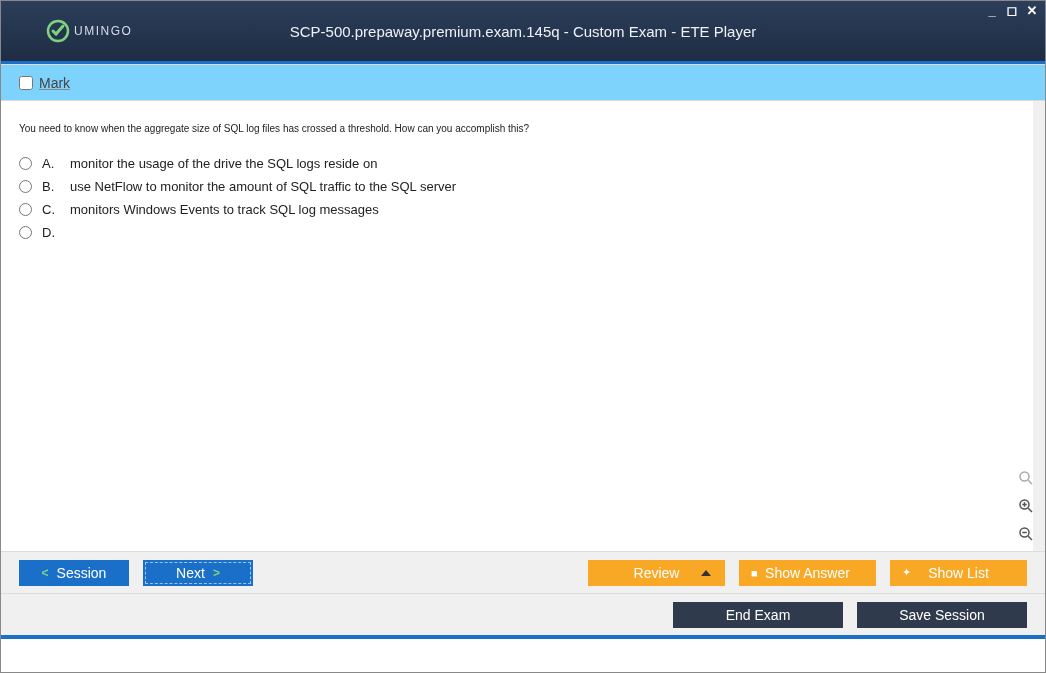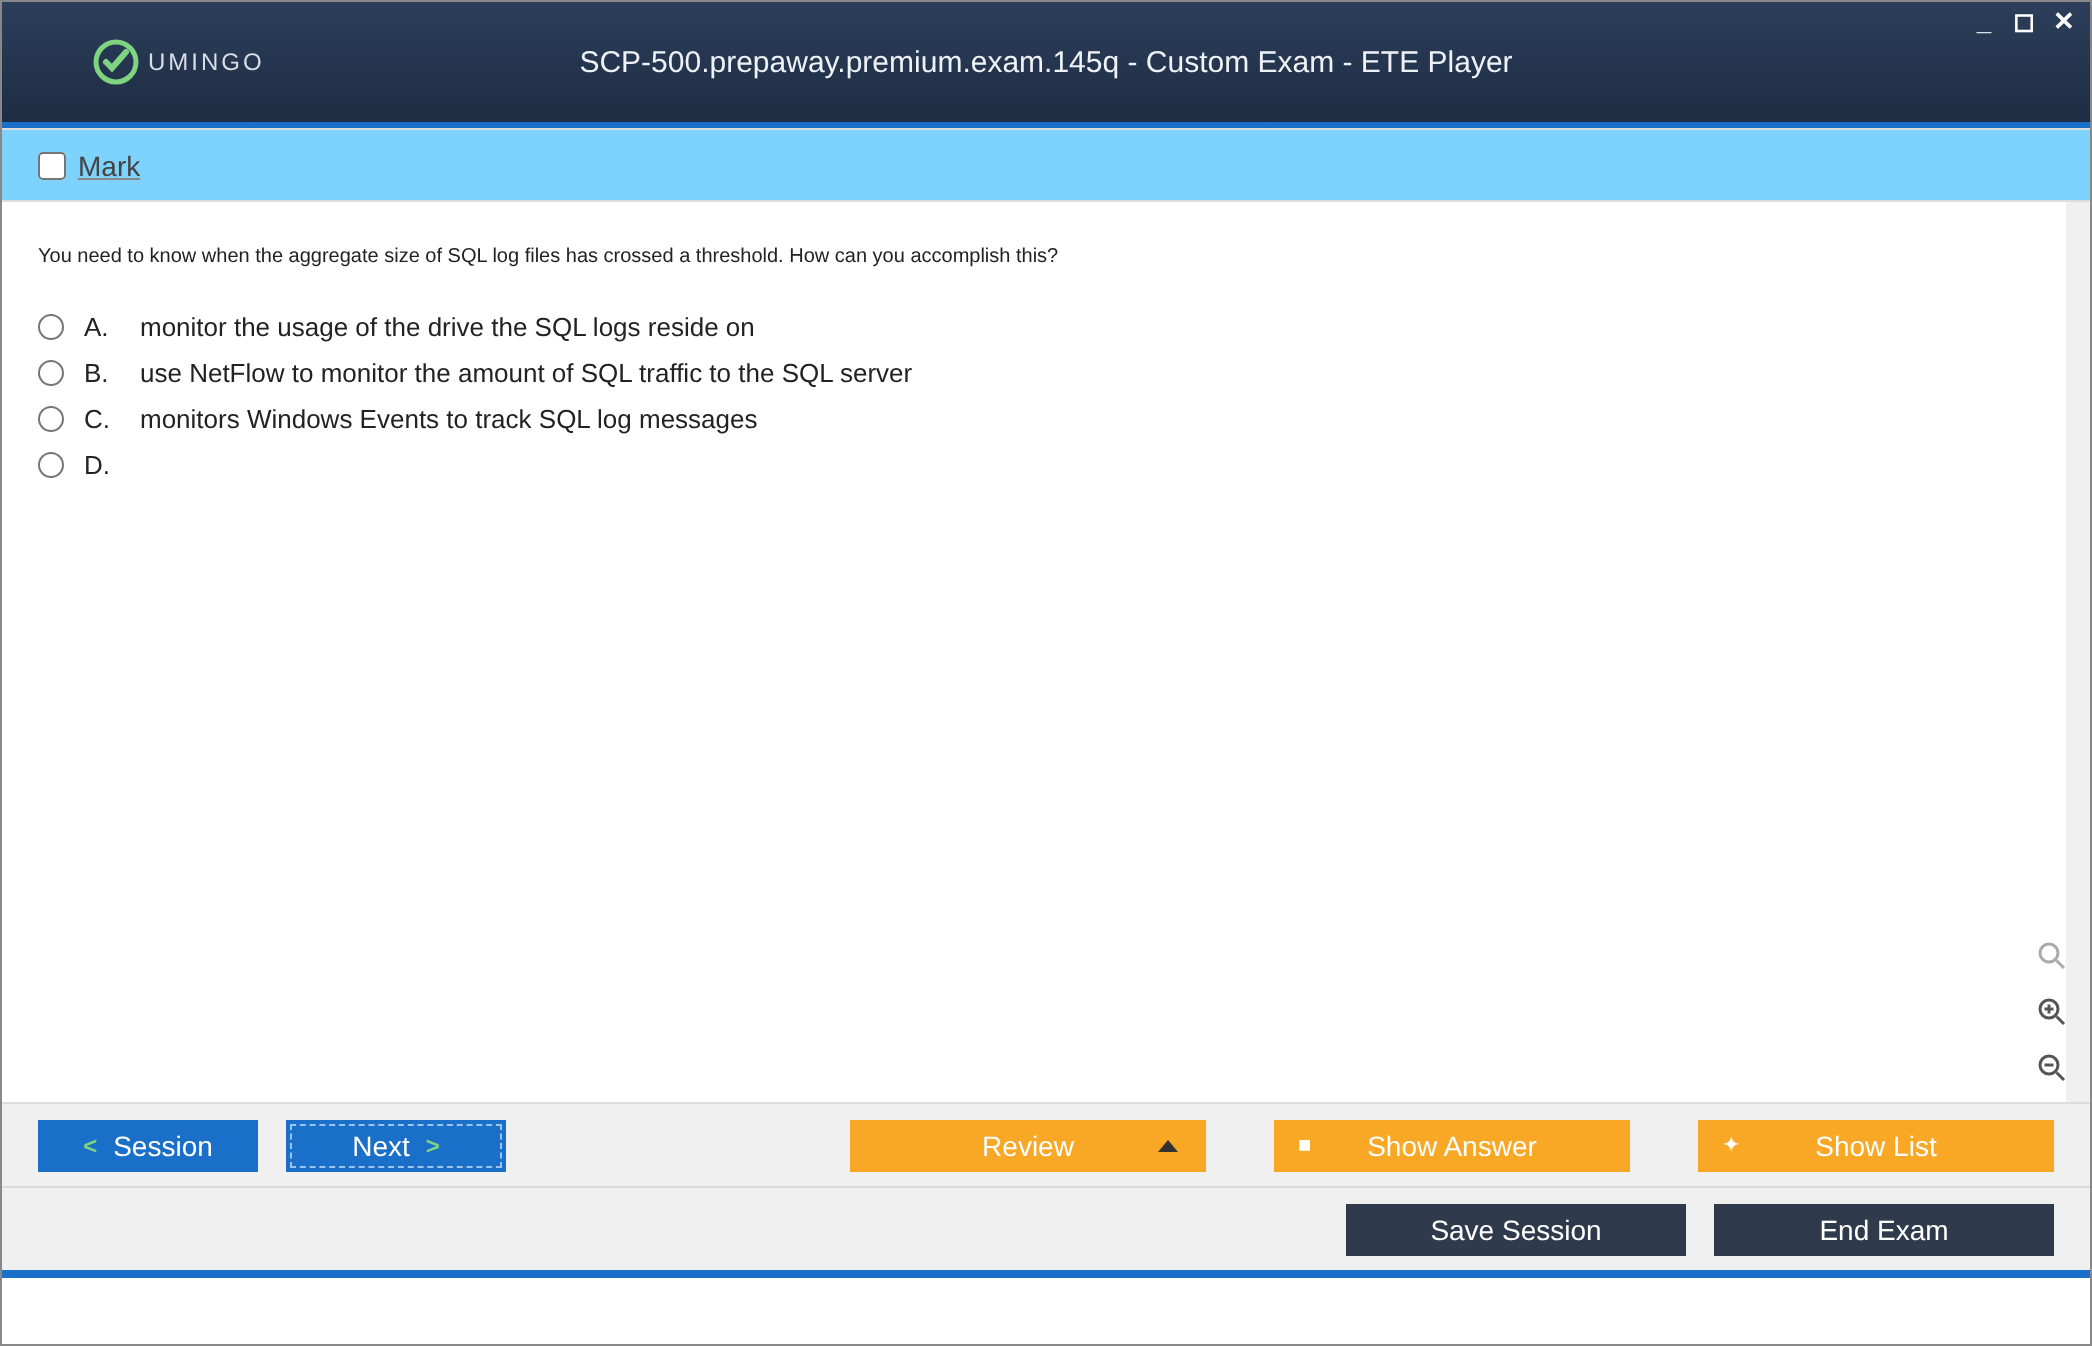--- a/index.html
+++ b/index.html
@@ -151,22 +151,21 @@
 }
 .btn-blue.focused {
   outline: 1px dashed #9cc4ee;
   outline-offset: -3px;
 }
 .btn-blue .chev { color: #7fd47f; font-size: 12px; font-weight: bold; }
 .spacer { flex: 1; }
 .btn-orange {
   background: #f9a825;
   color: #fff;
-  width: 178px;
-  margin-left: 20px;
+  width: 137px;
 }
 .btn-orange .sq { position: absolute; left: 12px; font-size: 11px; }
 .btn-orange .tri-up {
   position: absolute; right: 14px;
   width: 0; height: 0;
   border-left: 5px solid transparent;
   border-right: 5px solid transparent;
   border-bottom: 6px solid #333;
 }
 
@@ -284,19 +283,19 @@
     <span>Show Answer</span>
   </div>
   <div class="btn btn-orange">
     <span class="sq">✦</span>
     <span>Show List</span>
   </div>
 </div>
 
 <div class="toolbar2">
   <div class="btn btn-dark">
+    <span>End Exam</span>
+  </div>
+  <div class="btn btn-dark">
     <span>Save Session</span>
   </div>
-  <div class="btn btn-dark">
-    <span>End Exam</span>
-  </div>
 </div>
 <div class="bottom-bar"></div>
 
 </body></html>

